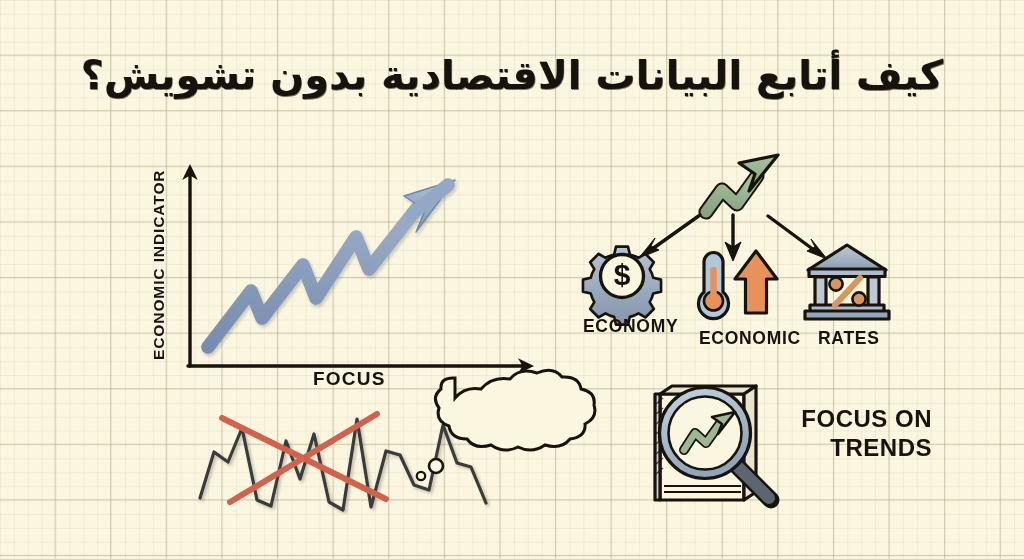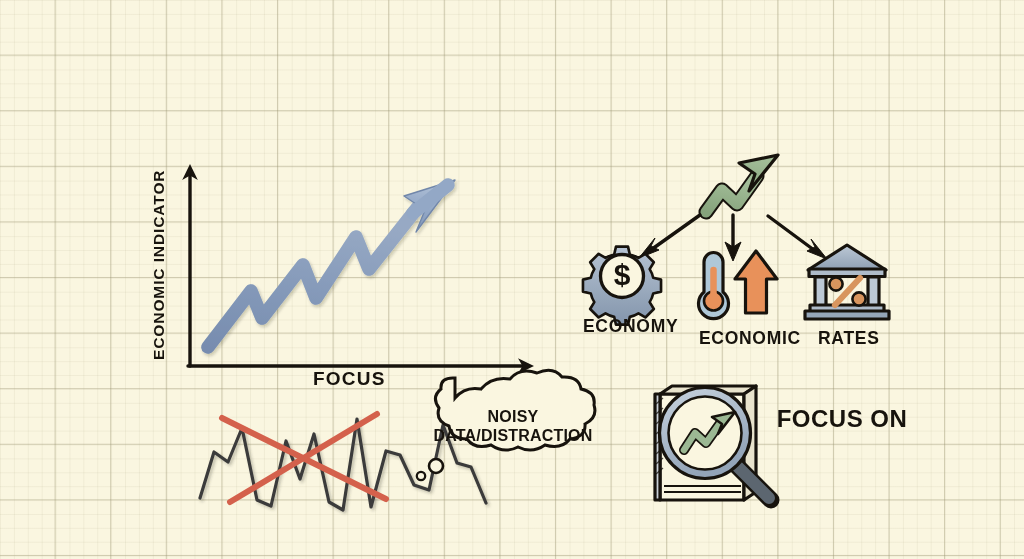--- a/index.html
+++ b/index.html
@@ -97,36 +97,37 @@
     letter-spacing: 0.2px;
   }
   #bubble-line-1 { display: block; font-size: 16px; }
   #bubble-line-2 { display: block; font-size: 16px; }
 
   #focus-text {
     position: absolute;
     left: 752px;
     top: 404px;
     width: 180px;
-    text-align: center;
+    text-align: right;
     font-family: "Liberation Sans", "DejaVu Sans", sans-serif;
     font-weight: bold;
     font-size: 24px;
     line-height: 1.22;
     color: #17130d;
     letter-spacing: 0.5px;
   }
   #focus-line-1 { display: block; }
   #focus-line-2 { display: block; }
 </style>
 </head>
 <body>
 
 <div id="canvas">
 
+  <div id="title">كيف أتابع البيانات الاقتصادية بدون تشويش؟</div>
 
   <svg class="layer" viewBox="0 0 1024 559">
     <defs>
       <linearGradient id="blueArrowGrad" x1="0" y1="1" x2="0.25" y2="0">
         <stop offset="0%" stop-color="#7D93B6"></stop>
         <stop offset="50%" stop-color="#93A8C6"></stop>
         <stop offset="100%" stop-color="#AEBFD6"></stop>
       </linearGradient>
       <linearGradient id="steelGrad" x1="0" y1="0" x2="0" y2="1">
         <stop offset="0%" stop-color="#B6C3D2"></stop>
@@ -297,22 +298,19 @@
     </g>
   </svg>
 
   <div class="lbl" id="y-axis-label">ECONOMIC INDICATOR</div>
   <div class="lbl" id="x-axis-label">FOCUS</div>
 
   <div class="lbl" id="label-economy">ECONOMY</div>
   <div class="lbl" id="label-inflation">ECONOMIC</div>
   <div class="lbl" id="label-rates">RATES</div>
 
-  <div id="bubble-text">
-    <span id="bubble-line-1">NOISY</span>
-    <span id="bubble-line-2">DATA/DISTRACTION</span>
-  </div>
 
   <div id="focus-text">
     <span id="focus-line-1">FOCUS ON</span>
+    <span id="focus-line-2">TRENDS</span>
   </div>
 
 </div>
 
 </body></html>

